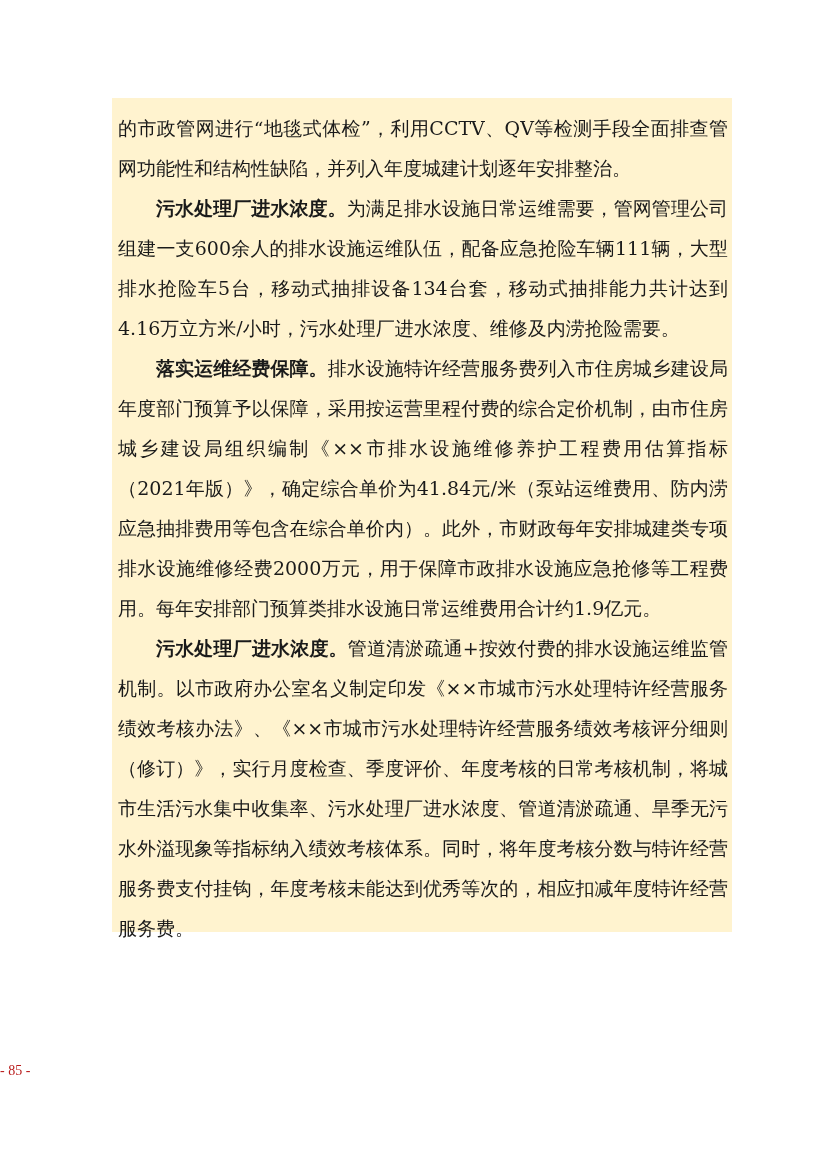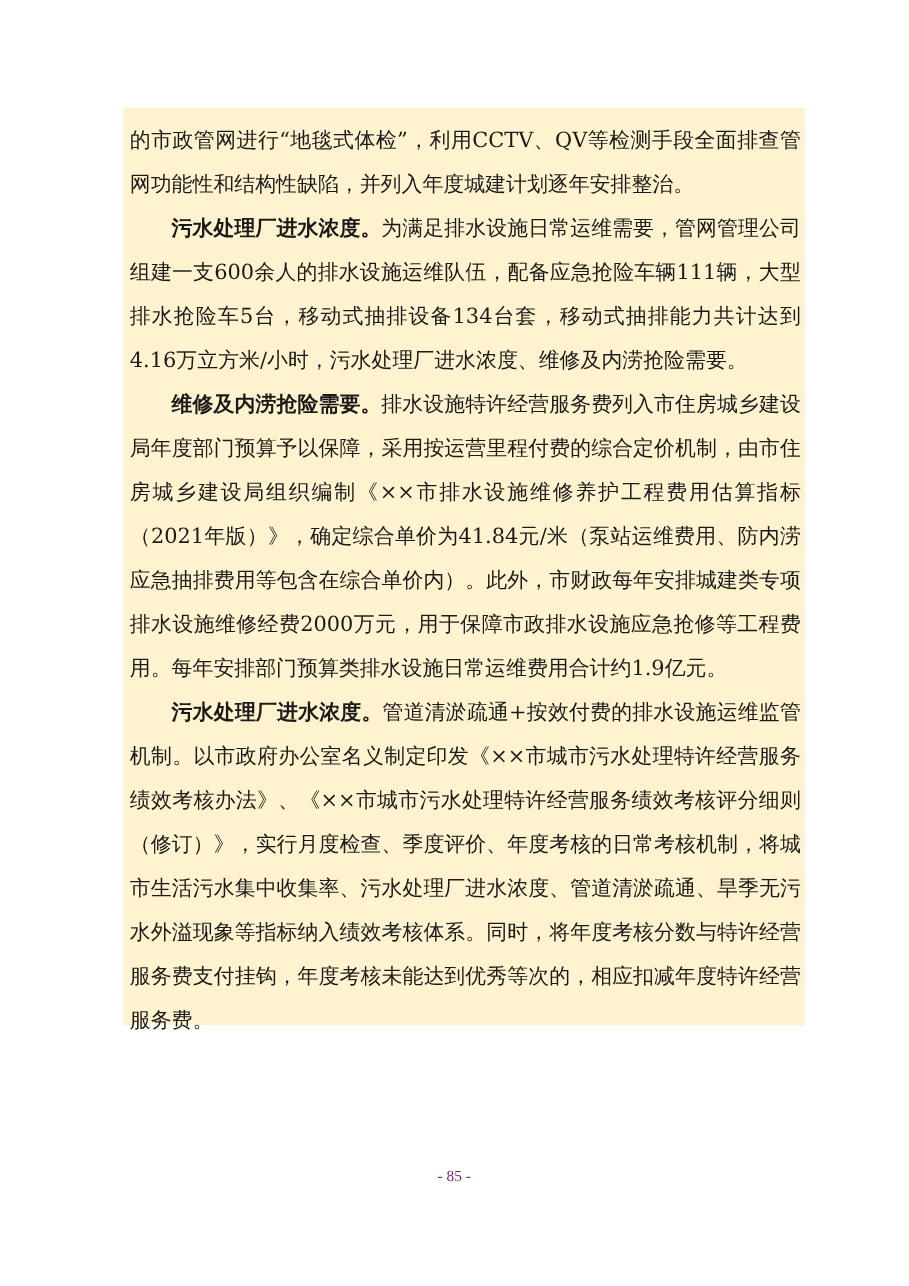--- a/index.html
+++ b/index.html
@@ -14,37 +14,37 @@
       font-family: "DejaVu Serif", "Liberation Serif", serif;
       font-size: 19px; color: #1a1a1a;
       line-height: 40px;
       text-align: justify;
       text-justify: inter-character;
     }
     .content p { margin: 0; }
     .content p.indent { text-indent: 38px; }
     .lead { font-weight: bold; }
     .pagenum {
-      position: absolute; left: 0; top: 1063px; width: 826px; text-align: center;
-      font-family: "Liberation Serif", serif; font-size: 14px; color: #701a75;
+      position: absolute; left: 0; top: 1063px; width: 826px; text-align: left;
+      font-family: "Liberation Serif", serif; font-size: 14px; color: #b91c1c;
     }
   </style>
 </head>
 <body>
 
 <div class="page">
   <div class="highlight"></div>
   <div class="content">
     <p>
       <span class="lead"></span><span>的市政管网进行“地毯式体检”，利用CCTV、QV等检测手段全面排查管网功能性和结构性缺陷，并列入年度城建计划逐年安排整治。</span>
     </p>
     <p class="indent">
       <span class="lead">污水处理厂进水浓度。</span><span>为满足排水设施日常运维需要，管网管理公司组建一支600余人的排水设施运维队伍，配备应急抢险车辆111辆，大型排水抢险车5台，移动式抽排设备134台套，移动式抽排能力共计达到4.16万立方米/小时，污水处理厂进水浓度、维修及内涝抢险需要。</span>
     </p>
     <p class="indent">
-      <span class="lead">维修及内涝抢险需要。</span><span>排水设施特许经营服务费列入市住房城乡建设局年度部门预算予以保障，采用按运营里程付费的综合定价机制，由市住房城乡建设局组织编制《××市排水设施维修养护工程费用估算指标（2021年版）》，确定综合单价为41.84元/米（泵站运维费用、防内涝应急抽排费用等包含在综合单价内）。此外，市财政每年安排城建类专项排水设施维修经费2000万元，用于保障市政排水设施应急抢修等工程费用。每年安排部门预算类排水设施日常运维费用合计约1.9亿元。</span>
+      <span class="lead">落实运维经费保障。</span><span>排水设施特许经营服务费列入市住房城乡建设局年度部门预算予以保障，采用按运营里程付费的综合定价机制，由市住房城乡建设局组织编制《××市排水设施维修养护工程费用估算指标（2021年版）》，确定综合单价为41.84元/米（泵站运维费用、防内涝应急抽排费用等包含在综合单价内）。此外，市财政每年安排城建类专项排水设施维修经费2000万元，用于保障市政排水设施应急抢修等工程费用。每年安排部门预算类排水设施日常运维费用合计约1.9亿元。</span>
     </p>
     <p class="indent">
       <span class="lead">污水处理厂进水浓度。</span><span>管道清淤疏通+按效付费的排水设施运维监管机制。以市政府办公室名义制定印发《××市城市污水处理特许经营服务绩效考核办法》、《××市城市污水处理特许经营服务绩效考核评分细则（修订）》，实行月度检查、季度评价、年度考核的日常考核机制，将城市生活污水集中收集率、污水处理厂进水浓度、管道清淤疏通、旱季无污水外溢现象等指标纳入绩效考核体系。同时，将年度考核分数与特许经营服务费支付挂钩，年度考核未能达到优秀等次的，相应扣减年度特许经营服务费。</span>
     </p>
   </div>
   <div class="pagenum">- 85 -</div>
 </div>
 
 </body></html>

